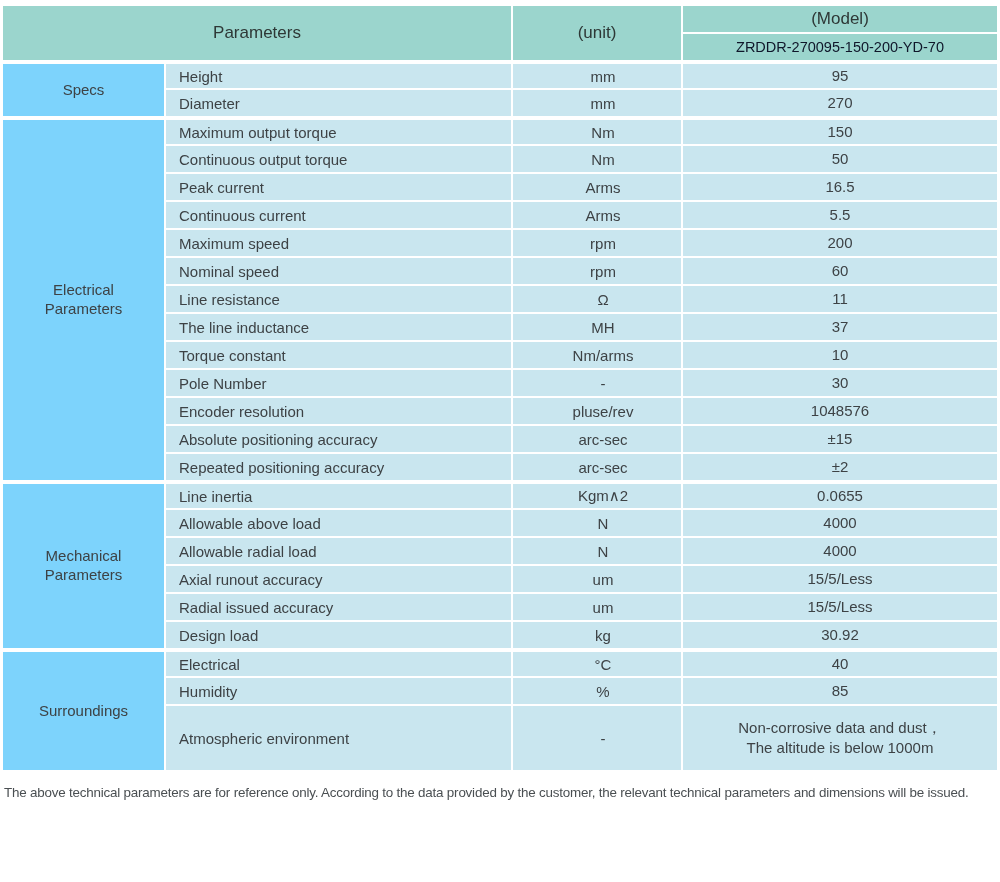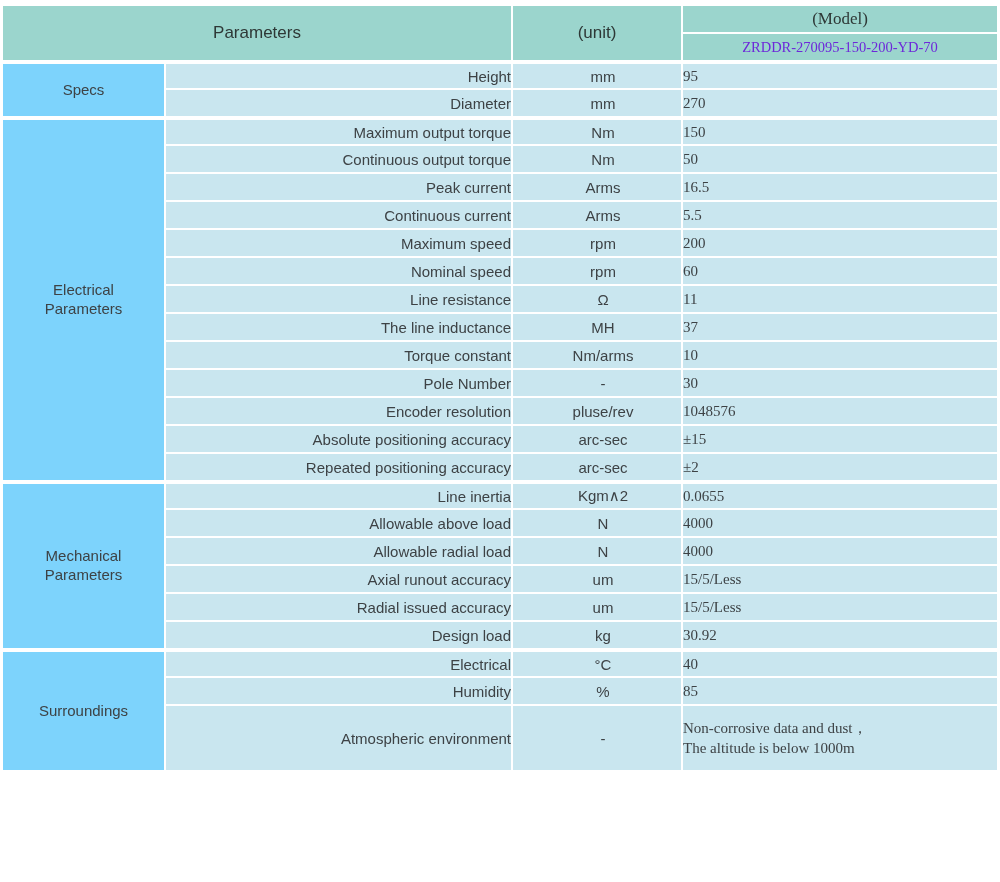--- a/index.html
+++ b/index.html
@@ -16,46 +16,46 @@
     border-spacing:0;
     table-layout:fixed;
   }
   th,td{
     box-sizing:border-box;
     border-right:2px solid #ffffff;
     border-bottom:2px solid #ffffff;
     font-weight:normal;
     padding:0;
   }
-  th:last-child,td:last-child{border-right:none;font-family:Liberation Serif, serif;}
+  th:last-child,td:last-child{border-right:none;}
   thead th{
     background:#9bd5cd;
     color:#2e3836;
     font-size:17px;
     text-align:center;
     height:28px;
     vertical-align:middle;
   }
-  thead th.model-sub{font-size:14.5px;color:#6d28d9;}
+  thead th.model-sub{font-size:14.5px;color:#0f172a;}
   tbody td{
     background:#c9e6ef;
     font-size:15px;
     height:28px;
     vertical-align:middle;
   }
   tbody tr:first-child td{border-top:2px solid #ffffff;}
   td.sec{
     background:#7dd3fc;
     text-align:center;
     white-space:pre-line;
     line-height:1.25;
   }
-  td.p{text-align:right;padding-left:26px;}
+  td.p{text-align:left;padding-left:13px;}
   td.u{text-align:center;padding-left:12px;}
-  td.v{white-space:pre-line;line-height:1.35;}
+  td.v{text-align:center;white-space:pre-line;line-height:1.35;}
   tr.tall td{height:66px;}
   .footnote{
     margin:13px 0 0 1px;
     font-size:13.4px;
     color:#4a4f52;
     letter-spacing:-0.2px;
     white-space:nowrap;
   }
 </style>
 </head>
@@ -213,13 +213,14 @@
     </tr>
     <tr class="tall">
       <td class="p">Atmospheric environment</td>
       <td class="u">-</td>
       <td class="v">Non-corrosive data and dust，
 The altitude is below 1000m</td>
     </tr>
   </tbody>
 </table>
 
+<div class="footnote">The above technical parameters are for reference only. According to the data provided by the customer, the relevant technical parameters and dimensions will be issued.</div>
 </div>
 
 </body></html>

